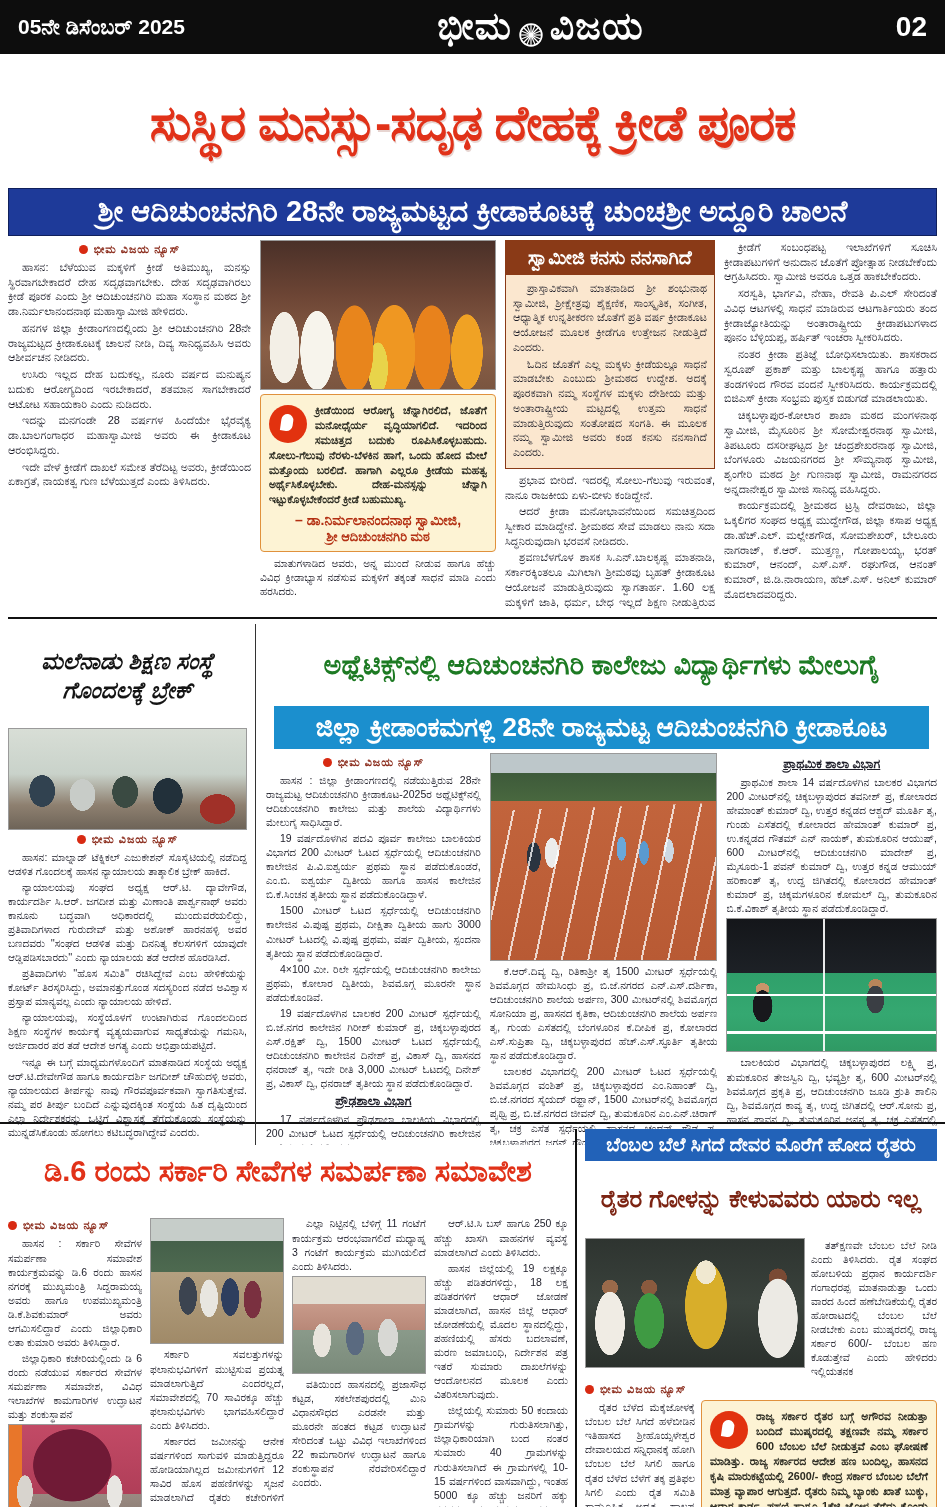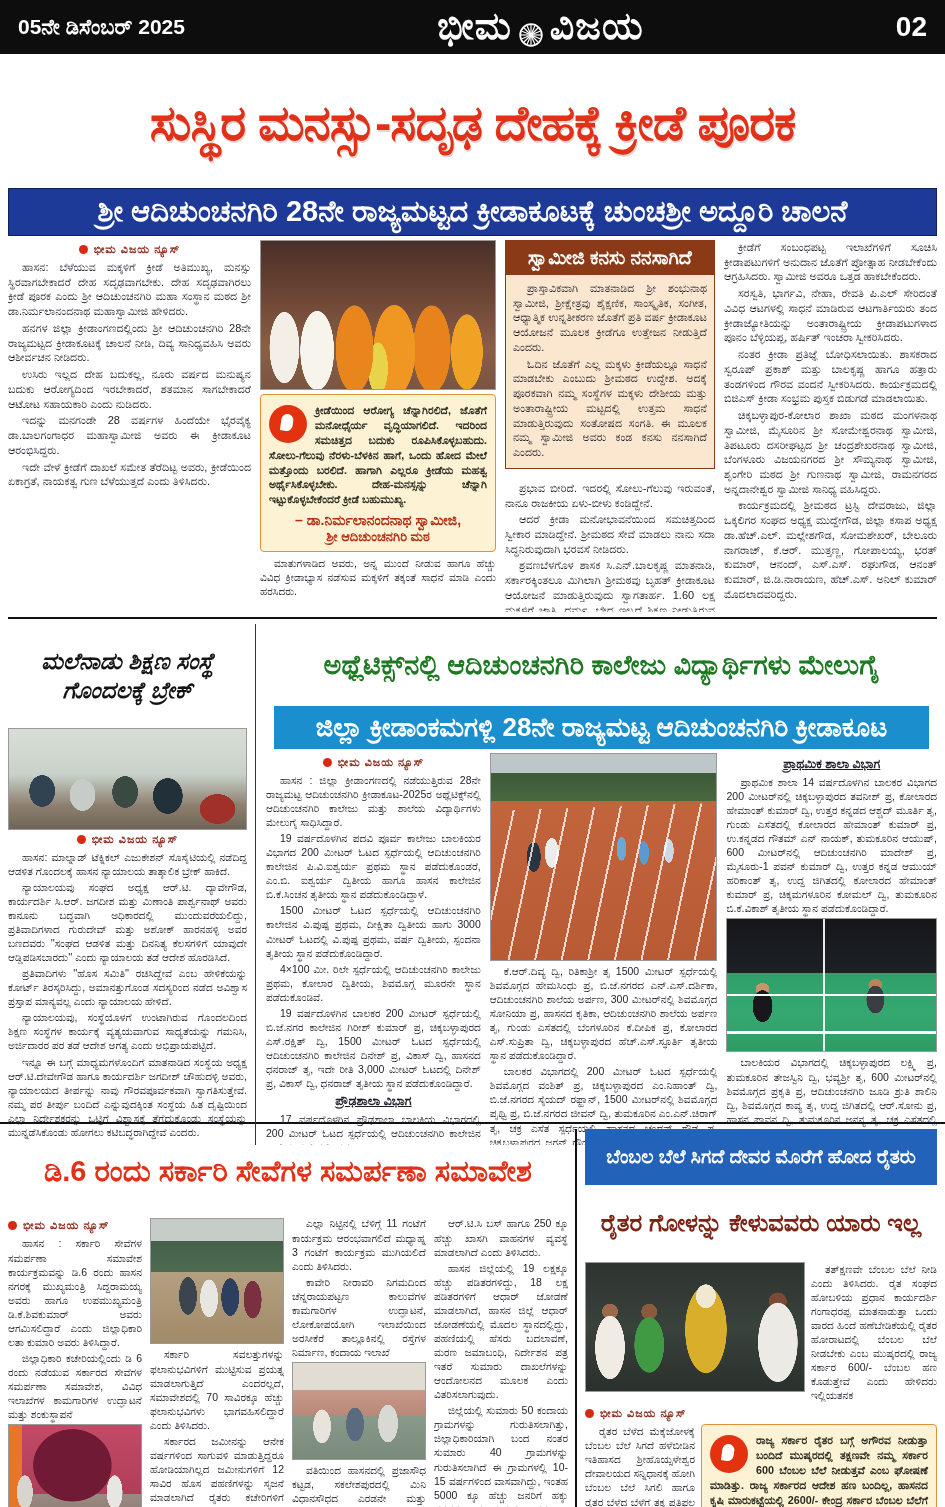--- a/index.html
+++ b/index.html
@@ -10,21 +10,21 @@
   .topdate{font-size:21px;font-weight:bold;}
   .masthead{font-size:38px;font-weight:bold;display:flex;align-items:center;gap:6px;letter-spacing:1px;}
   .chakra{width:26px;height:26px;display:inline-block;}
   .pageno{font-size:28px;font-weight:bold;}
   
   .main-headline{font-size:49px;line-height:1.15;font-weight:800;color:#e13219;text-align:center;
         padding:8px 6px 4px;letter-spacing:-1px;text-shadow:1px 2px 0 rgba(120,20,0,.18);}
   .banner{color:#fff;font-weight:800;text-align:center;margin:2px 8px 0;padding:6px 4px;}
   .banner.b1{background:#1e3a99;font-size:29px;border:1px solid #10205c;}
   .banner.b2{background:#1b8fce;font-size:26px;}
-  .banner.b3{background:#2262b8;font-size:19px;margin:0;padding:17px 2px;}
+  .banner.b3{background:#2262b8;font-size:19px;margin:0;padding:5px 2px;}
   .green-head{color:#1d7a23;font-size:27px;font-weight:800;text-align:center;padding:4px 0 2px;line-height:1.15;}
   .black-head{color:#141414;font-size:23px;font-weight:800;text-align:center;line-height:1.25;padding:4px 2px;font-style:italic;}
   .red-head{color:#e13219;font-size:29px;font-weight:800;text-align:center;line-height:1.15;padding:2px 0 4px;}
   .maroon-head{color:#7c2413;font-size:24px;font-weight:800;text-align:center;line-height:1.2;padding:4px 0;}
   
   p.para{margin:0 0 2px;font-size:11px;line-height:1.34;text-align:justify;text-indent:14px;}
   .small p.para{font-size:10.5px;}
   .byline{display:flex;align-items:center;justify-content:center;gap:6px;margin:3px 0 4px;}
   .byline .dot{width:9px;height:9px;border-radius:50%;background:#d82a12;display:inline-block;}
   .byline span{font-size:11px;font-weight:bold;color:#8a2a1a;letter-spacing:1px;}
@@ -180,21 +180,21 @@
         </div>
     </div>
     <div class="col">
       <div class="brownbox">
         <div class="title">ಸ್ವಾಮೀಜಿ ಕನಸು ನನಸಾಗಿದೆ</div>
         <div class="bbody">
             <p class="para">ಪ್ರಾಸ್ತಾವಿಕವಾಗಿ ಮಾತನಾಡಿದ ಶ್ರೀ ಶಂಭುನಾಥ ಸ್ವಾಮೀಜಿ, ಶ್ರೀಕ್ಷೇತ್ರವು ಶೈಕ್ಷಣಿಕ, ಸಾಂಸ್ಕೃತಿಕ, ಸಂಗೀತ, ಆಧ್ಯಾತ್ಮಿಕ ಉನ್ನತೀಕರಣ ಜೊತೆಗೆ ಪ್ರತಿ ವರ್ಷ ಕ್ರೀಡಾಕೂಟ ಆಯೋಜನೆ ಮೂಲಕ ಕ್ರೀಡೆಗೂ ಉತ್ತೇಜನ ನೀಡುತ್ತಿದೆ ಎಂದರು.</p>
             <p class="para">ಓದಿನ ಜೊತೆಗೆ ಎಲ್ಲ ಮಕ್ಕಳು ಕ್ರೀಡೆಯಲ್ಲೂ ಸಾಧನೆ ಮಾಡಬೇಕು ಎಂಬುದು ಶ್ರೀಮಠದ ಉದ್ದೇಶ. ಅದಕ್ಕೆ ಪೂರಕವಾಗಿ ನಮ್ಮ ಸಂಸ್ಥೆಗಳ ಮಕ್ಕಳು ದೇಶೀಯ ಮತ್ತು ಅಂತಾರಾಷ್ಟ್ರೀಯ ಮಟ್ಟದಲ್ಲಿ ಉತ್ತಮ ಸಾಧನೆ ಮಾಡುತ್ತಿರುವುದು ಸಂತೋಷದ ಸಂಗತಿ. ಈ ಮೂಲಕ ನಮ್ಮ ಸ್ವಾಮೀಜಿ ಅವರು ಕಂಡ ಕನಸು ನನಸಾಗಿದೆ ಎಂದರು.</p>
           </div>
       </div>
-      <div style="margin-top:12px">
+      <div style="margin-top:4px">
           <p class="para">ಪ್ರಭಾವ ಬೀರಿದೆ. ಇದರಲ್ಲಿ ಸೋಲು-ಗೆಲುವು ಇರುವಂತೆ, ನಾನೂ ರಾಜಕೀಯ ಏಳು-ಬೀಳು ಕಂಡಿದ್ದೇನೆ.</p>
           <p class="para">ಆದರೆ ಕ್ರೀಡಾ ಮನೋಭಾವನೆಯಿಂದ ಸಮಚಿತ್ತದಿಂದ ಸ್ವೀಕಾರ ಮಾಡಿದ್ದೇನೆ. ಶ್ರೀಮಠದ ಸೇವೆ ಮಾಡಲು ನಾನು ಸದಾ ಸಿದ್ಧನಿರುವುದಾಗಿ ಭರವಸೆ ನೀಡಿದರು.</p>
           <p class="para">ಶ್ರವಣಬೆಳಗೊಳ ಶಾಸಕ ಸಿ.ಎನ್.ಬಾಲಕೃಷ್ಣ ಮಾತನಾಡಿ, ಸರ್ಕಾರಕ್ಕಿಂತಲೂ ಮಿಗಿಲಾಗಿ ಶ್ರೀಮಠವು ಬೃಹತ್ ಕ್ರೀಡಾಕೂಟ ಆಯೋಜನೆ ಮಾಡುತ್ತಿರುವುದು ಸ್ವಾಗತಾರ್ಹ. 1.60 ಲಕ್ಷ ಮಕ್ಕಳಿಗೆ ಜಾತಿ, ಧರ್ಮ, ಬೇಧ ಇಲ್ಲದೆ ಶಿಕ್ಷಣ ನೀಡುತ್ತಿರುವ ಶ್ರೀಮಠವು, ಇದರ ಜೊತೆಗೆ ಆರೋಗ್ಯ, ಕ್ರೀಡೆಗೂ ಒತ್ತು ನೀಡಿರುವುದು ಸ್ವಾಗತಾರ್ಹ ಎಂದರು. ಕ್ರೀಡೆಗಳು ಸಂಬಂಧ ಬೆಳೆಸುತ್ತವೆ. ಹಾಗಾಗಿ ಸರ್ಕಾರಗಳು</p>
         </div>
     </div>
     <div class="col">
       <div>
           <p class="para">ಕ್ರೀಡೆಗೆ ಸಂಬಂಧಪಟ್ಟ ಇಲಾಖೆಗಳಿಗೆ ಸೂಚಿಸಿ ಕ್ರೀಡಾಪಟುಗಳಿಗೆ ಅನುದಾನ ಜೊತೆಗೆ ಪ್ರೋತ್ಸಾಹ ನೀಡಬೇಕೆಂದು ಆಗ್ರಹಿಸಿದರು. ಸ್ವಾಮೀಜಿ ಅವರೂ ಒತ್ತಡ ಹಾಕಬೇಕೆಂದರು.</p>
           <p class="para">ಸರಸ್ವತಿ, ಭಾರ್ಗವಿ, ನೇಹಾ, ರೇವತಿ ಪಿ.ಎಲ್ ಸೇರಿದಂತೆ ವಿವಿಧ ಆಟಗಳಲ್ಲಿ ಸಾಧನೆ ಮಾಡಿರುವ ಆಟಗಾರ್ತಿಯರು ತಂದ ಕ್ರೀಡಾಜ್ಯೋತಿಯನ್ನು ಅಂತಾರಾಷ್ಟ್ರೀಯ ಕ್ರೀಡಾಪಟುಗಳಾದ ಪೂನಂ ಬೆಳ್ಳಿಯಪ್ಪ, ಹರ್ಷಿತ್ ಇಂಚರಾ ಸ್ವೀಕರಿಸಿದರು.</p>
           <p class="para">ನಂತರ ಕ್ರೀಡಾ ಪ್ರತಿಜ್ಞೆ ಬೋಧಿಸಲಾಯಿತು. ಶಾಸಕರಾದ ಸ್ವರೂಪ್ ಪ್ರಕಾಶ್ ಮತ್ತು ಬಾಲಕೃಷ್ಣ ಹಾಗೂ ಹತ್ತಾರು ತಂಡಗಳಿಂದ ಗೌರವ ವಂದನೆ ಸ್ವೀಕರಿಸಿದರು. ಕಾರ್ಯಕ್ರಮದಲ್ಲಿ ಬಿಜಿಎಸ್ ಕ್ರೀಡಾ ಸಂಭ್ರಮ ಪುಸ್ತಕ ಬಿಡುಗಡೆ ಮಾಡಲಾಯಿತು.</p>
@@ -284,21 +284,20 @@
         <div class="col small">
           <div class="ph ph-walk"></div>
           <div>
               <p class="para">ಸರ್ಕಾರಿ ಸವಲತ್ತುಗಳನ್ನು ಫಲಾನುಭವಿಗಳಿಗೆ ಮುಟ್ಟಿಸುವ ಪ್ರಯತ್ನ ಮಾಡಲಾಗುತ್ತಿದೆ ಎಂದರಲ್ಲದೆ, ಸಮಾವೇಶದಲ್ಲಿ 70 ಸಾವಿರಕ್ಕೂ ಹೆಚ್ಚು ಫಲಾನುಭವಿಗಳು ಭಾಗವಹಿಸಲಿದ್ದಾರೆ ಎಂದು ತಿಳಿಸಿದರು.</p>
               <p class="para">ಸರ್ಕಾರದ ಜಮೀನನ್ನು ಆನೇಕ ವರ್ಷಗಳಿಂದ ಸಾಗುವಳಿ ಮಾಡುತ್ತಿದ್ದರೂ ಹೋಡಿಯಾಗಿಲ್ಲದ ಜಮೀನುಗಳಿಗೆ 12 ಸಾವಿರ ಹೊಸ ಪಹಣಿಗಳನ್ನು ಸೃಜನೆ ಮಾಡಲಾಗಿದೆ ರೈತರು ಕಚೇರಿಗಳಿಗೆ ಅಲೆಯುವುದನ್ನು ತಪ್ಪಿಸಲು ಆಂದೋಲನ ರೂಪದಲ್ಲಿ ಕೆಲಸ ಮಾಡಲಾಗಿದೆ ಇದರಿಂದ ಬಡಜನತೆಗೆ ನೆರವಾಗಲಿದೆ ಎಂದರು.</p>
             </div>
         </div>
         <div class="col small">
           <div>
               <p class="para">ಎಲ್ಲಾ ನಿಟ್ಟಿನಲ್ಲಿ ಬೆಳಿಗ್ಗೆ 11 ಗಂಟೆಗೆ ಕಾರ್ಯಕ್ರಮ ಆರಂಭವಾಗಲಿದೆ ಮಧ್ಯಾಹ್ನ 3 ಗಂಟೆಗೆ ಕಾರ್ಯಕ್ರಮ ಮುಗಿಯಲಿದೆ ಎಂದು ತಿಳಿಸಿದರು.</p>
-              <p class="para">ಕಾವೇರಿ ನೀರಾವರಿ ನಿಗಮದಿಂದ ಚೆನ್ನರಾಯಪಟ್ಟಣ ಕಾಲುವೆಗಳ ಕಾಮಗಾರಿಗಳ ಉದ್ಘಾಟನೆ, ಲೋಕೋಪಯೋಗಿ ಇಲಾಖೆಯಿಂದ ಅರಸೀಕೆರೆ ತಾಲ್ಲೂಕಿನಲ್ಲಿ ರಸ್ತೆಗಳ ನಿರ್ಮಾಣ, ಕಂದಾಯ ಇಲಾಖೆ</p>
             </div>
           <div class="ph ph-tent"></div>
           <div>
               <p class="para">ವತಿಯಿಂದ ಹಾಸನದಲ್ಲಿ ಪ್ರಜಾಸೌಧ ಕಟ್ಟಡ, ಸಕಲೇಶಪುರದಲ್ಲಿ ಮಿನಿ ವಿಧಾನಸೌಧದ ಎರಡನೇ ಮತ್ತು ಮೂರನೇ ಹಂತದ ಕಟ್ಟಡ ಉದ್ಘಾಟನೆ ಸೇರಿದಂತೆ ಒಟ್ಟು ವಿವಿಧ ಇಲಾಖೆಗಳಿಂದ 22 ಕಾಮಗಾರಿಗಳ ಉದ್ಘಾಟನೆ ಹಾಗೂ ಶಂಕುಸ್ಥಾಪನೆ ನೆರವೇರಿಸಲಿದ್ದಾರೆ ಎಂದರು.</p>
             </div>
         </div>
         <div class="col small">
           <div>
               <p class="para">ಆರ್.ಟಿ.ಸಿ ಬಸ್ ಹಾಗೂ 250 ಕ್ಕೂ ಹೆಚ್ಚು ಖಾಸಗಿ ವಾಹನಗಳ ವ್ಯವಸ್ಥೆ ಮಾಡಲಾಗಿದೆ ಎಂದು ತಿಳಿಸಿದರು.</p>
               <p class="para">ಹಾಸನ ಜಿಲ್ಲೆಯಲ್ಲಿ 19 ಲಕ್ಷಕ್ಕೂ ಹೆಚ್ಚು ಪಡಿತರಗಳಿದ್ದು, 18 ಲಕ್ಷ ಪಡಿತರಗಳಿಗೆ ಆಧಾರ್ ಜೋಡಣೆ ಮಾಡಲಾಗಿದೆ, ಹಾಸನ ಜಿಲ್ಲೆ ಆಧಾರ್ ಜೋಡಣೆಯಲ್ಲಿ ಮೊದಲ ಸ್ಥಾನದಲ್ಲಿದ್ದು, ಪಹಣಿಯಲ್ಲಿ ಹೆಸರು ಬದಲಾವಣೆ, ಮರಣ ಜಮಾಬಂಧಿ, ನಿರ್ದೇಶನ ಪತ್ರ ಇತರೆ ಸುಮಾರು ದಾಖಲೆಗಳನ್ನು ಆಂದೋಲನದ ಮೂಲಕ ಎಂದು ವಿತರಿಸಲಾಗುವುದು.</p>

